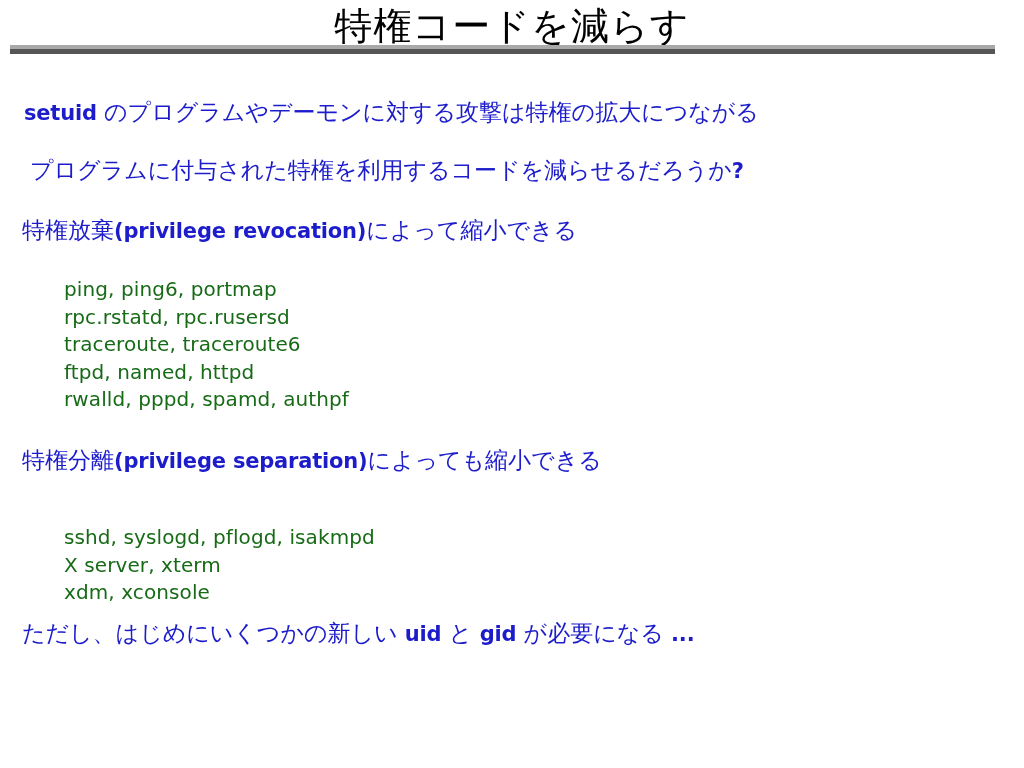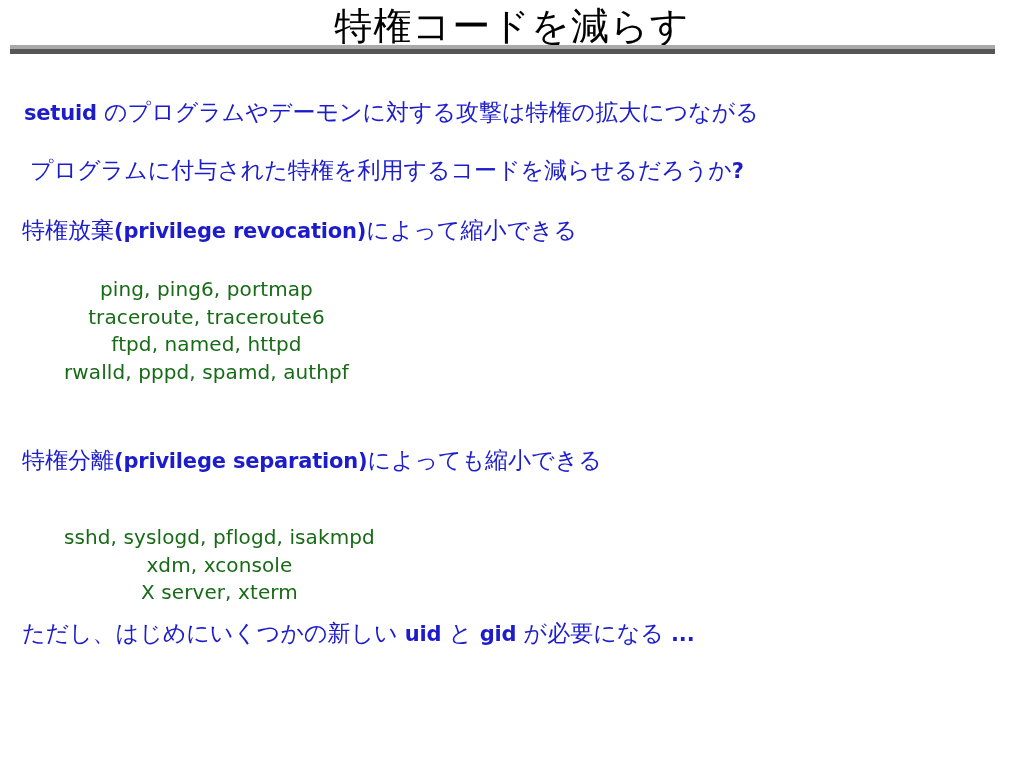--- a/index.html
+++ b/index.html
@@ -95,21 +95,20 @@
   
   .code-list {
     position: absolute;
     left: 64px;
     color: #176b17;
     font-family: "DejaVu Sans", "Liberation Sans", sans-serif;
     font-size: 20px;
     line-height: 27.5px;
     letter-spacing: 0.1px;
     white-space: nowrap;
-    text-align: center;
   }
   .code-list .item { display: block; }
 
   .list-revocation { top: 222px; }
   .list-separation { top: 470px; }
 </style>
 </head>
 <body>
 
 <div class="slide">
@@ -130,33 +129,34 @@
     <div class="line l2">
       <span class="jp">プログラムに付与された特権を利用するコードを減らせるだろうか</span><span class="lat">?</span>
     </div>
 
     <div class="line l3">
       <span class="jp">特権放棄</span><span class="lat">(privilege revocation)</span><span class="jp">によって縮小できる</span>
     </div>
 
     <div class="code-list list-revocation">
       <span class="item">ping, ping6, portmap</span>
+      <span class="item">rpc.rstatd, rpc.rusersd</span>
       <span class="item">traceroute, traceroute6</span>
       <span class="item">ftpd, named, httpd</span>
       <span class="item">rwalld, pppd, spamd, authpf</span>
     </div>
 
     <div class="line l4">
       <span class="jp">特権分離</span><span class="lat">(privilege separation)</span><span class="jp">によっても縮小できる</span>
     </div>
 
     <div class="code-list list-separation">
       <span class="item">sshd, syslogd, pflogd, isakmpd</span>
+      <span class="item">X server, xterm</span>
       <span class="item">xdm, xconsole</span>
-      <span class="item">X server, xterm</span>
     </div>
 
     <div class="line l5">
       <span class="jp">ただし、はじめにいくつかの新しい </span><span class="lat">uid</span><span class="jp"> と </span><span class="lat">gid</span><span class="jp"> が必要になる </span><span class="lat">...</span>
     </div>
 
   </div>
 </div>
 
 </body></html>

